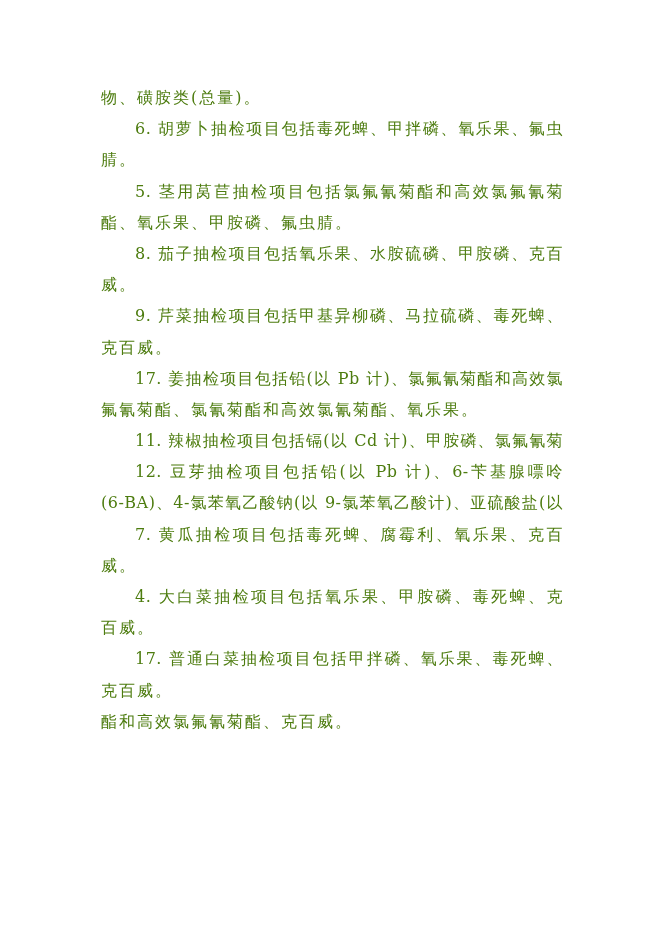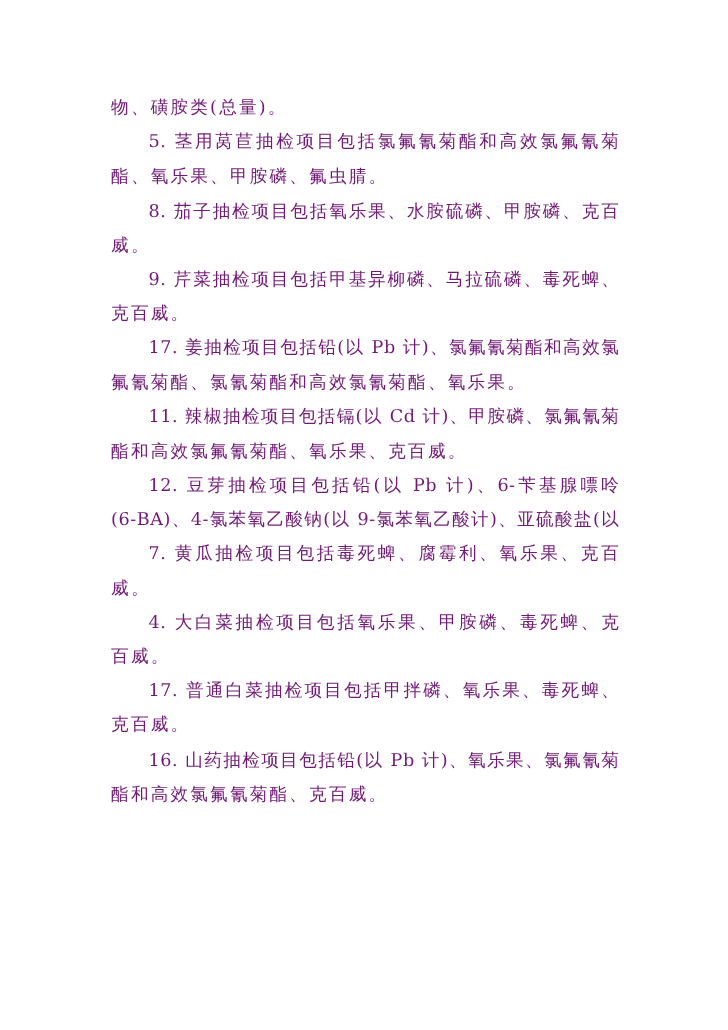--- a/index.html
+++ b/index.html
@@ -21,21 +21,21 @@
     height: 936px;
     background: #ffffff;
   }
   .text-block {
     position: absolute;
     left: 101px;
     top: 82px;
     width: 462px;
     font-family: "DejaVu Serif", "Liberation Serif", serif;
     font-size: 16px;
-    color: #701a75;
+    color: #4d7c0f;
   }
   .line {
     height: 31.2px;
     line-height: 31.2px;
     white-space: nowrap;
     text-align: justify;
     text-align-last: justify;
     letter-spacing: 0.5px;
   }
   .line.indent {
@@ -49,20 +49,24 @@
 </head>
 <body>
 
 <div class="page">
   <div class="text-block">
 
     <div>
       <div class="line last">物、磺胺类(总量)。</div>
     </div>
 
+    <div>
+      <div class="line indent">6. 胡萝卜抽检项目包括毒死蜱、甲拌磷、氧乐果、氟虫</div>
+      <div class="line last">腈。</div>
+    </div>
 
     <div>
       <div class="line indent">5. 茎用莴苣抽检项目包括氯氟氰菊酯和高效氯氟氰菊</div>
       <div class="line last">酯、氧乐果、甲胺磷、氟虫腈。</div>
     </div>
 
     <div>
       <div class="line indent">8. 茄子抽检项目包括氧乐果、水胺硫磷、甲胺磷、克百</div>
       <div class="line last">威。</div>
     </div>
@@ -72,21 +76,20 @@
       <div class="line last">克百威。</div>
     </div>
 
     <div>
       <div class="line indent">17. 姜抽检项目包括铅(以 Pb 计)、氯氟氰菊酯和高效氯</div>
       <div class="line last">氟氰菊酯、氯氰菊酯和高效氯氰菊酯、氧乐果。</div>
     </div>
 
     <div>
       <div class="line indent">11. 辣椒抽检项目包括镉(以 Cd 计)、甲胺磷、氯氟氰菊</div>
-      <div class="line last">酯和高效氯氟氰菊酯、氧乐果、克百威。</div>
     </div>
 
     <div>
       <div class="line indent">12. 豆芽抽检项目包括铅(以 Pb 计)、6-苄基腺嘌呤</div>
       <div class="line">(6-BA)、4-氯苯氧乙酸钠(以 9-氯苯氧乙酸计)、亚硫酸盐(以</div>
     </div>
 
     <div>
       <div class="line indent">7. 黄瓜抽检项目包括毒死蜱、腐霉利、氧乐果、克百</div>
       <div class="line last">威。</div>
@@ -96,18 +99,17 @@
       <div class="line indent">4. 大白菜抽检项目包括氧乐果、甲胺磷、毒死蜱、克</div>
       <div class="line last">百威。</div>
     </div>
 
     <div>
       <div class="line indent">17. 普通白菜抽检项目包括甲拌磷、氧乐果、毒死蜱、</div>
       <div class="line last">克百威。</div>
     </div>
 
     <div>
-      <div class="line indent">16. 山药抽检项目包括铅(以 Pb 计)、氧乐果、氯氟氰菊</div>
       <div class="line last">酯和高效氯氟氰菊酯、克百威。</div>
     </div>
 
   </div>
 </div>
 
 </body></html>

